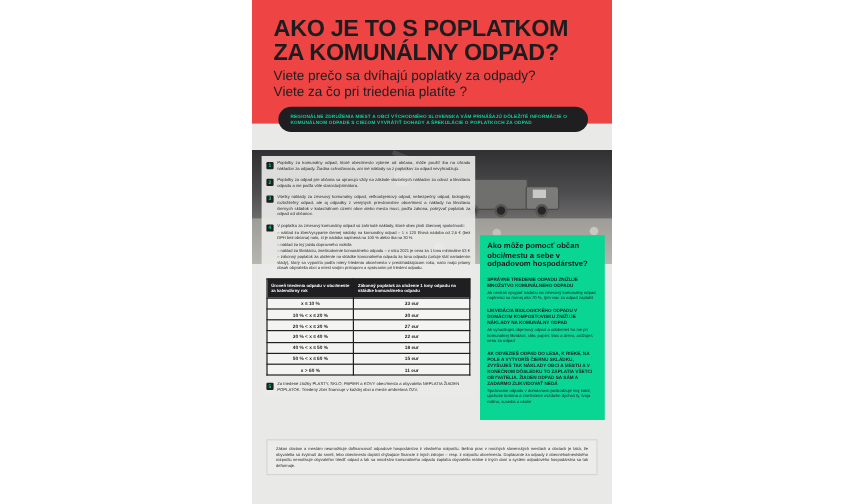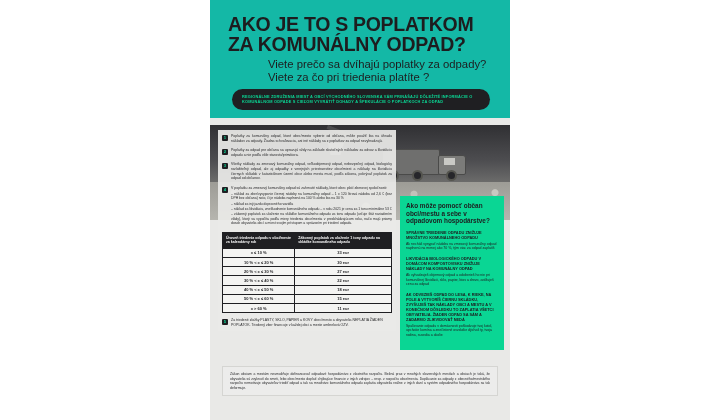--- a/index.html
+++ b/index.html
@@ -11,33 +11,32 @@
   .stage{position:relative;width:720px;height:420px;background:#fff;}
 
   
   .poster{
     position:absolute;left:210px;top:0;width:300px;height:420px;
     background:#e9e9e7;overflow:hidden;
   }
 
   
   .hdr{
-    position:absolute;left:0;top:0;width:300px;height:118px;
-    background:#14b8a6;
+    position:absolute;left:0;top:0;width:300px;height:103px;
+    background:#ef4444;
   }
   .hdr-inner{padding:14px 14px 0 18px;}
   .title{
     color:#1d1d1f;font-weight:bold;letter-spacing:-0.3px;
     font-size:19.5px;line-height:20px;margin:0;
   }
   .title .l2{display:block;}
   .sub{
     color:#1d1d1f;font-size:11.3px;line-height:12.6px;margin-top:4px;
     font-weight:normal;
-    margin-left:40px;
   }
   .pill{
     position:absolute;left:22px;top:89px;width:258px;
     background:#1f1f22;border-radius:13px;
     padding:5px 10px 6px 10px;box-sizing:border-box;
   }
   .pill p{
     margin:0;color:#0ad694;font-size:3.9px;line-height:5.2px;
     font-weight:bold;letter-spacing:0.18px;
   }

